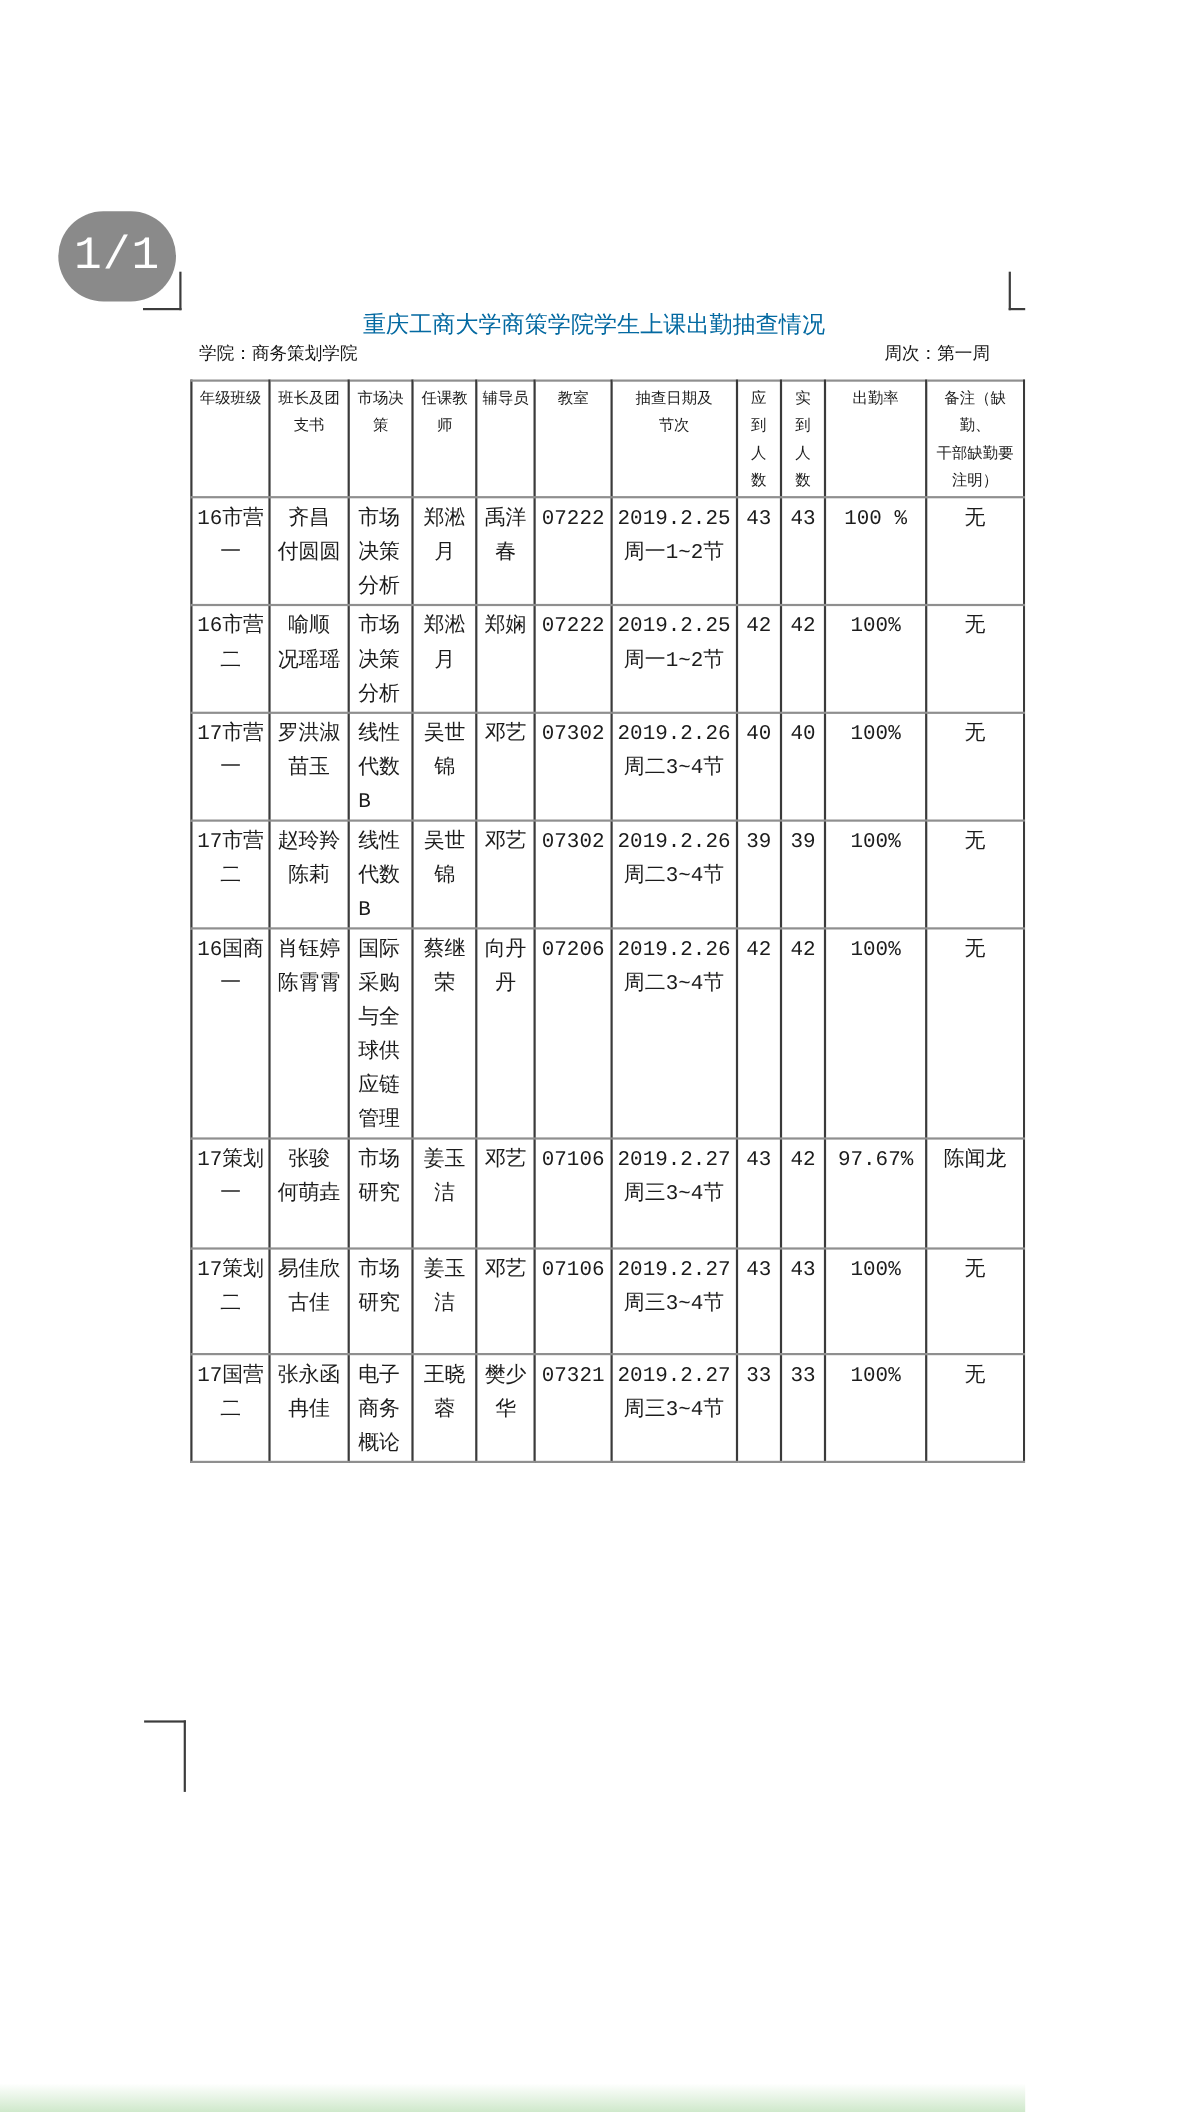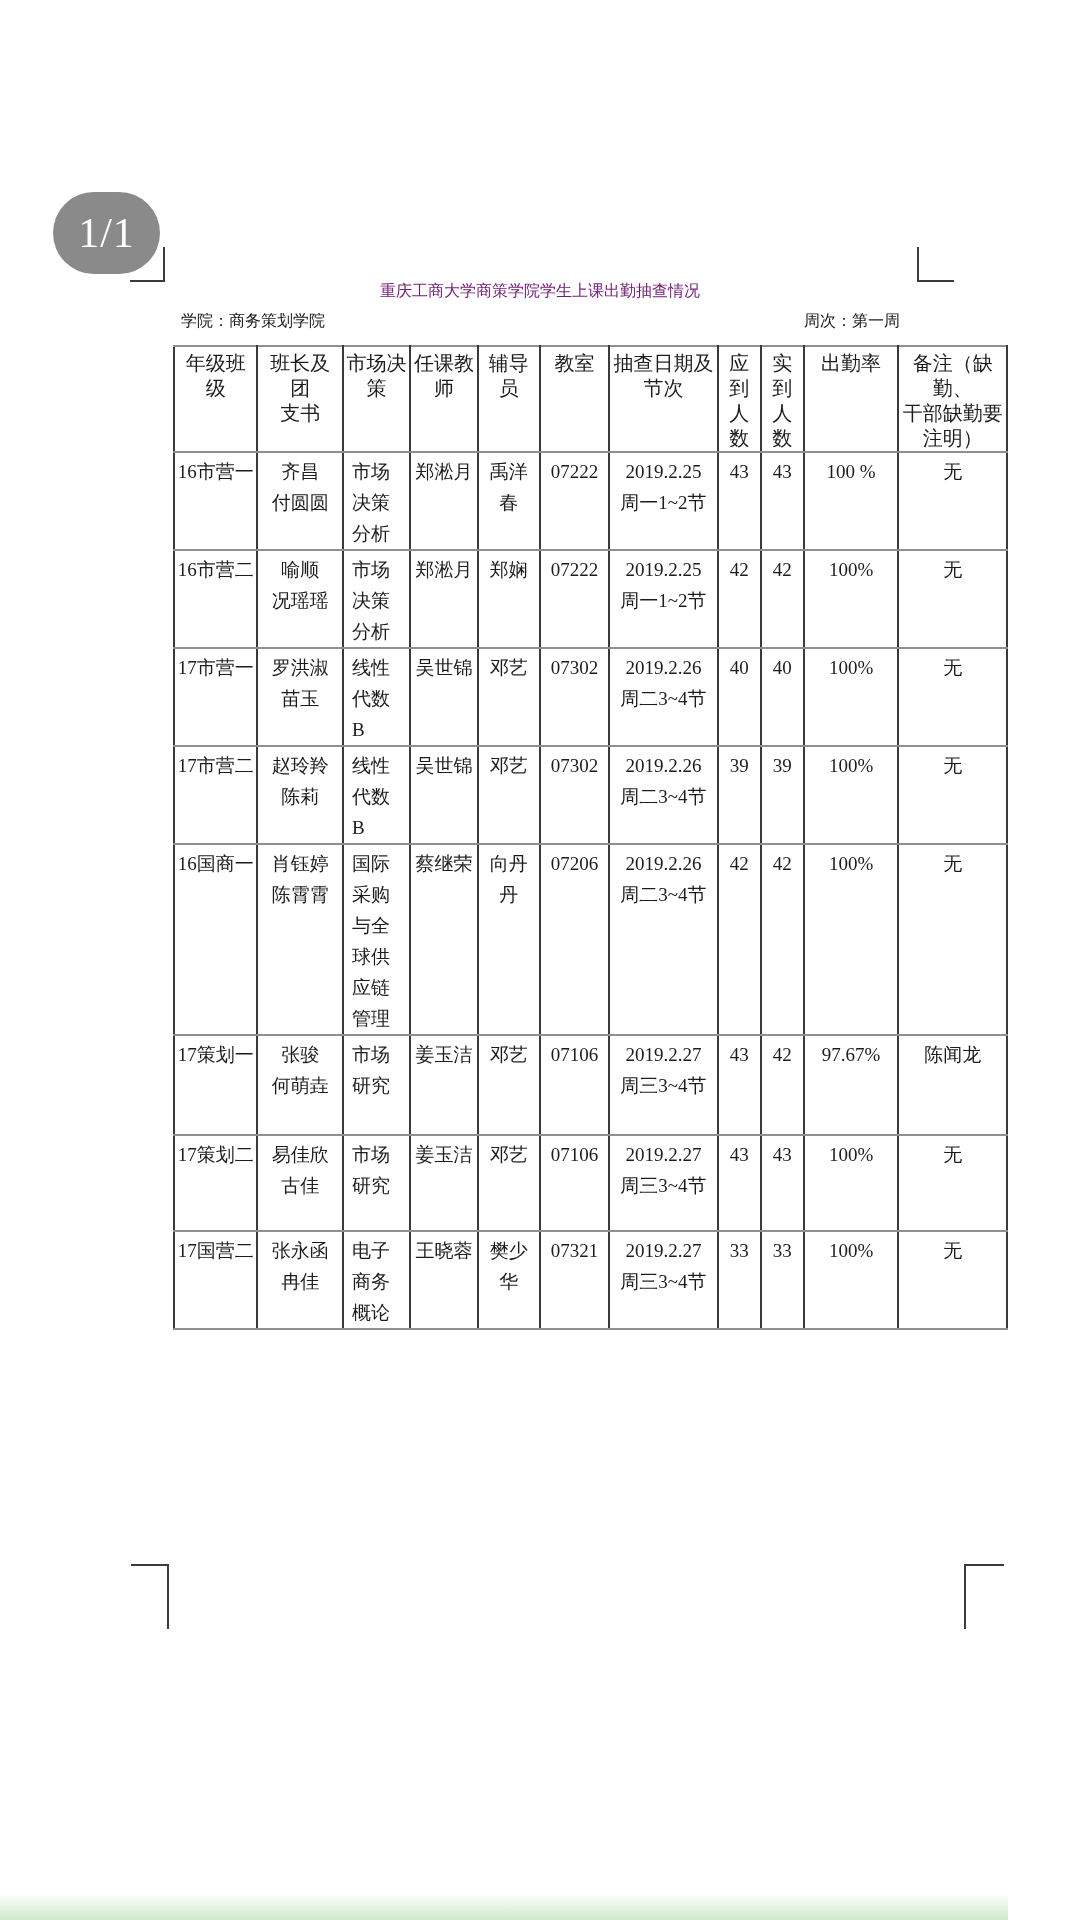--- a/index.html
+++ b/index.html
@@ -1,37 +1,37 @@
 <!DOCTYPE html>
 <html><head>
 <meta charset="utf-8">
 <style>
   html,body { margin:0; padding:0; background:#ffffff; }
   .page {
-    position:relative; width:1008px; height:1920px; background:#ffffff;
-    font-family:Liberation Serif, serif; color:#1c1c1c;
+    position:relative; width:932px; height:1920px; background:#ffffff;
+    font-family:Liberation Mono, monospace; color:#1c1c1c;
     overflow:hidden;
   }
   
   .pill {
     position:absolute; left:53px; top:192px; width:107px; height:82px;
     background:#8a8a8a; border-radius:41px;
     display:flex; align-items:center; justify-content:center;
     color:#ffffff; font-size:42px; font-weight:400; letter-spacing:1px;
   }
   
   .crop { position:absolute; }
   .crop.tl { left:130px; top:247px; width:33px; height:33px; border-right:2px solid #3c3c3c; border-bottom:2px solid #3c3c3c; }
   .crop.tr { left:917px; top:247px; width:35px; height:33px; border-left:2px solid #3c3c3c; border-bottom:2px solid #3c3c3c; }
   .crop.bl { left:131px; top:1564px; width:36px; height:63px; border-top:2px solid #3c3c3c; border-right:2px solid #3c3c3c; }
   .crop.br { left:964px; top:1564px; width:38px; height:63px; border-top:2px solid #3c3c3c; border-left:2px solid #3c3c3c; }
 
   .doc-title {
     position:absolute; left:0; top:281px; width:1080px;
-    text-align:center; font-size:16px; color:#701a75;
+    text-align:center; font-size:21px; color:#0369a1;
   }
   .meta-row {
     position:absolute; left:173px; top:311px; width:889px;
     display:flex; justify-content:space-between;
     font-size:16px; color:#161616;
     padding:0; box-sizing:border-box;
   }
   .meta-left  { padding-left:8px; }
   .meta-right { padding-right:162px; }
 
@@ -39,21 +39,21 @@
     position:absolute; left:173px; top:345px;
     border-collapse:collapse; table-layout:fixed;
   }
   table.att th, table.att td {
     border-left:2px solid #3a3a3a; border-right:2px solid #3a3a3a;
     border-top:2px solid #8f8f8f; border-bottom:2px solid #8f8f8f;
     white-space:pre-line; overflow:hidden;
     font-weight:400;
   }
   table.att th {
-    font-size:20px; line-height:25px; padding:4px 2px 0;
+    font-size:14px; line-height:25px; padding:4px 2px 0;
     text-align:center; vertical-align:top; color:#1c1c1c;
   }
   table.att td {
     font-size:19px; line-height:31px; padding:3px 2px 0;
     text-align:center; vertical-align:top; color:#1c1c1c;
   }
   table.att td.course { text-align:left; padding-left:8px; }
   tr.hrow  { height:106px; }
   tr.h72  { height:72px; }
   tr.h78  { height:78px;border-radius:14px; }

